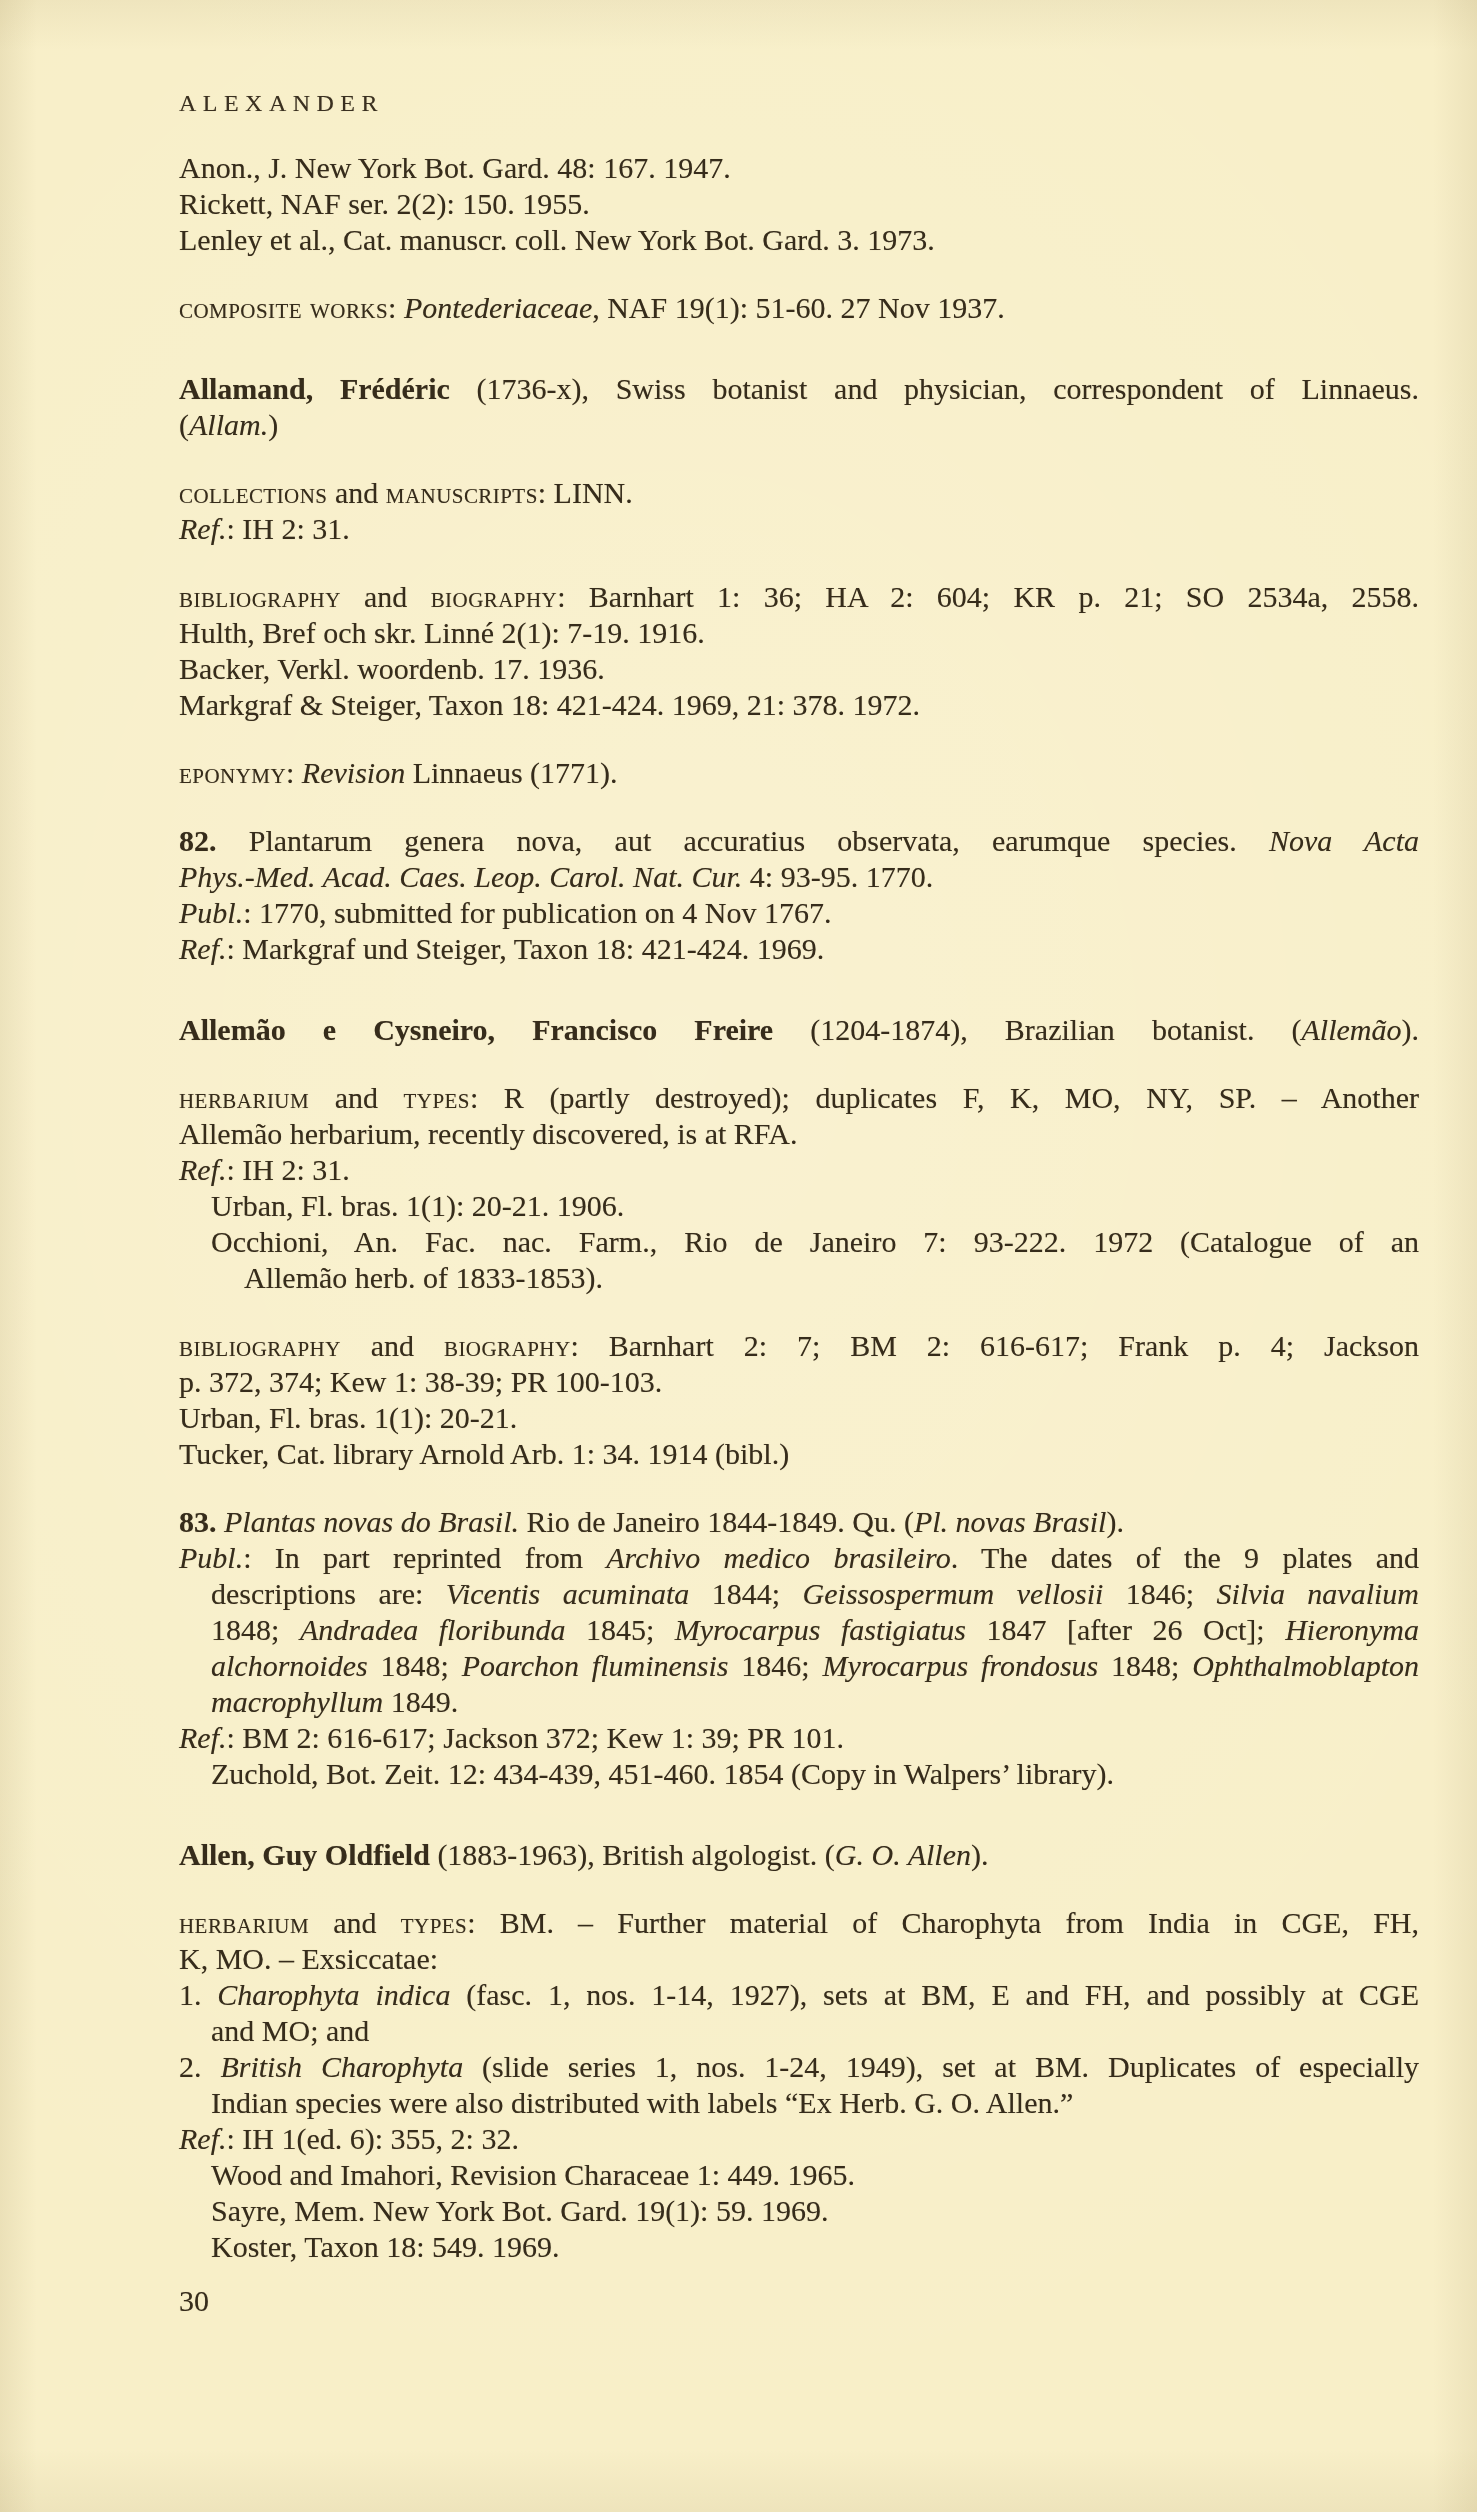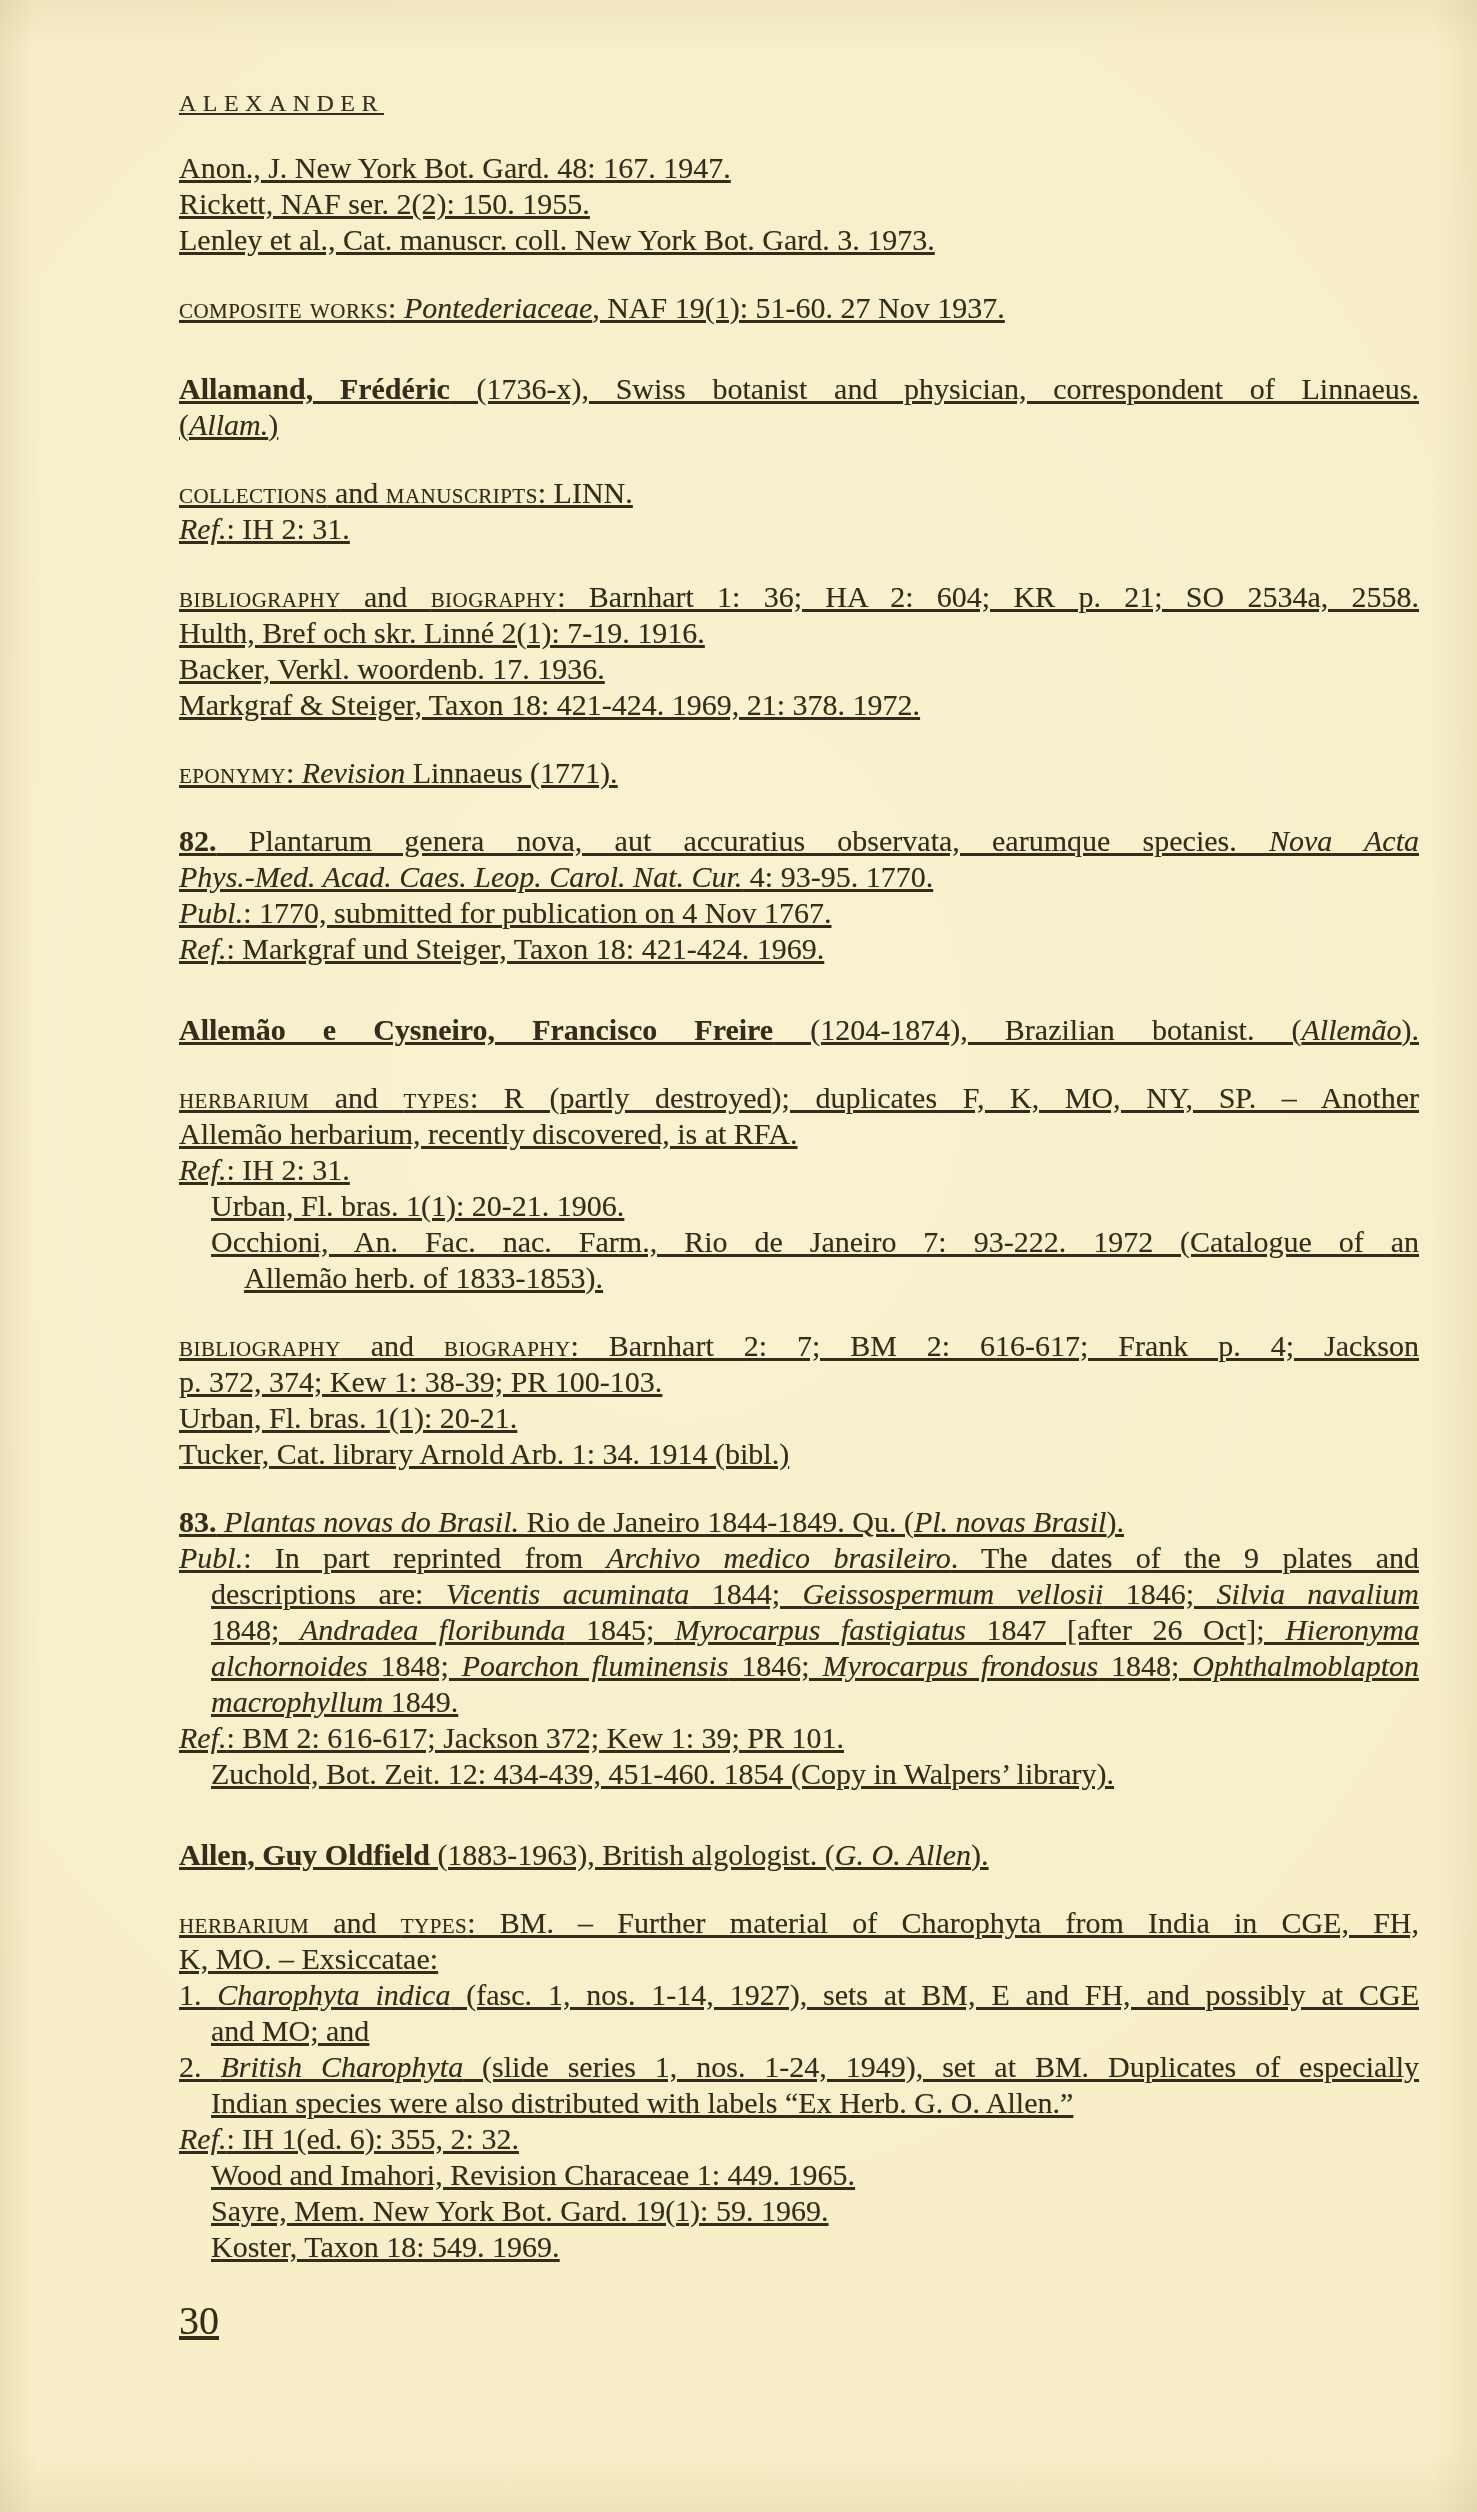--- a/index.html
+++ b/index.html
@@ -17,21 +17,20 @@
       linear-gradient(90deg, rgba(120,95,40,0.10) 0%, rgba(120,95,40,0) 2.5%, rgba(120,95,40,0) 97%, rgba(120,95,40,0.09) 100%),
       linear-gradient(180deg, rgba(120,95,40,0.07) 0%, rgba(120,95,40,0) 2%, rgba(120,95,40,0) 97.5%, rgba(120,95,40,0.08) 100%),
       #f8efc8;
     color: #362c1b;
   }
   .content {
     position: absolute;
     left: 179px; top: 88px;
     width: 1240px;
     text-shadow: 0 0 0.7px rgba(60,48,26,0.38);
-    text-decoration: underline;
   }
   .running-header {
     font-size: 24px;
     line-height: 30px;
     letter-spacing: 0.27em;
     margin-bottom: 31px;
     color: #3a3020;
   }
   .line {
     font-size: 30px;
@@ -46,22 +45,22 @@
   .indent1 { padding-left: 32px; }
   .indent2 { padding-left: 65px; }
   .block { margin-top: 32px; }
   .block:first-of-type { margin-top: 0; }
   .block.gap-lg { margin-top: 45px; }
   .run-r { font-style: normal; }
   .run-i { font-style: italic; }
   .run-b { font-weight: bold; }
   .run-sc { font-variant: small-caps; letter-spacing: 0.015em; }
   .page-number {
-    margin-top: 38px;
-    font-size: 40px;
+    margin-top: 18px;
+    font-size: 30px;
     line-height: 36px;
   }
 </style>
 </head>
 <body>
 
 <div class="page" style="color: rgb(54, 44, 27);">
   <div class="content">
     <div class="running-header">ALEXANDER</div>
 

